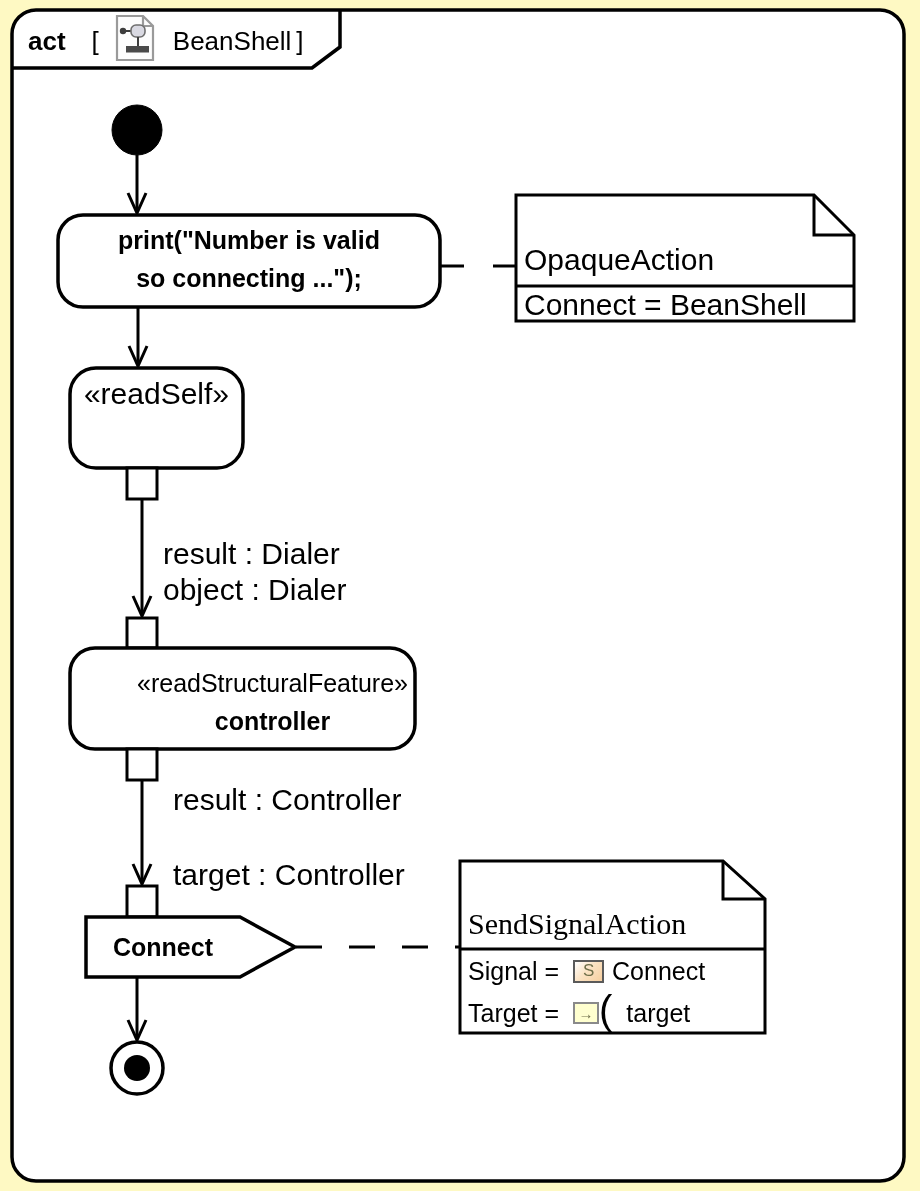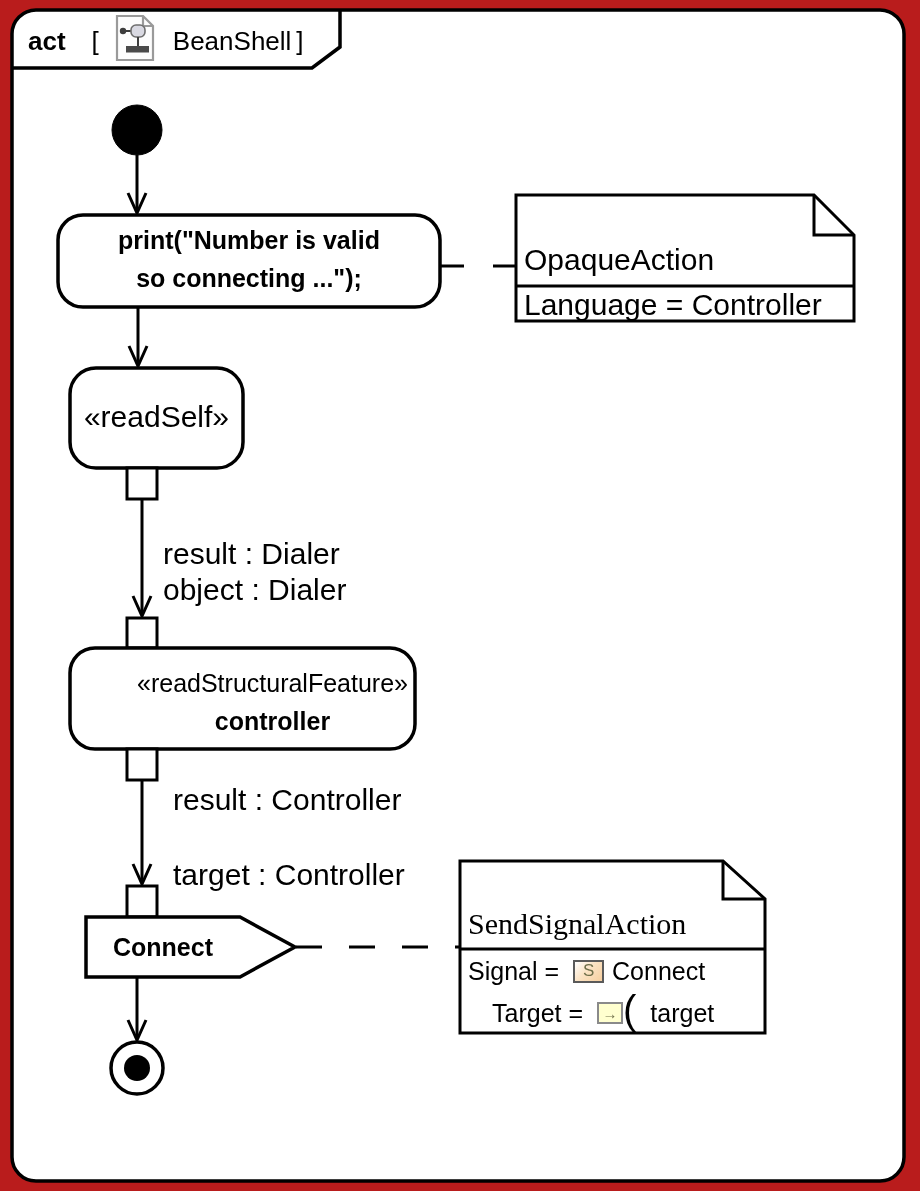--- a/index.html
+++ b/index.html
@@ -1,27 +1,27 @@
 <!DOCTYPE html>
 <html><head>
 <meta charset="utf-8">
 <style>
   html,body { margin:0; padding:0; background:#ffffff; }
   .canvas {
     position:relative;
     width:920px; height:1191px;
-    background:#b91c1c;
+    background:#fef9c3;
     font-family:"Liberation Sans", sans-serif;
     color:#000;
     overflow:hidden;
   }
   svg.lines { position:absolute; left:0; top:0; }
   .txt { position:absolute; white-space:nowrap; line-height:29px; font-size:30px; }
   .bold { font-weight:bold; }
-  .center { text-align:center;margin-top:23px; }
+  .center { text-align:center; }
   .hdr {
     position:absolute; left:28px; top:18px; height:46px;
     display:flex; align-items:center; font-size:26px;
   }
   .hdr .kind { font-weight:bold; margin-right:26px; }
   .hdr .br-open { margin-right:15px; }
   .hdr .dicon { margin-right:17px; }
   .hdr .br-close { margin-left:5px; }
   .action-text { position:absolute; text-align:center; line-height:38px; font-size:25px; }
   .flexrow { position:absolute; display:flex; align-items:center; font-size:25px; }
@@ -133,33 +133,33 @@
   </div>
 
   <div class="txt" style="left:163px; top:503px;margin-top:36px;">result : Dialer</div>
   <div class="txt" style="left:163px; top:575px;">object : Dialer</div>
   <div class="txt" style="left:173px; top:860px;">target : Controller</div>
   <div class="txt" style="left:173px; top:785px;">result : Controller</div>
 
   <div class="flexrow bold" style="left:86px; top:917px; width:154px; height:60px; justify-content:center;">Connect</div>
 
   <div class="txt" style="left:524px; top:245px;">OpaqueAction</div>
-  <div class="txt" style="left:524px; top:290px;">Language = Controller</div>
+  <div class="txt" style="left:524px; top:290px;">Connect = BeanShell</div>
 
   <div class="txt" style="left:468px; top:909px;font-family:Liberation Serif, serif;">SendSignalAction</div>
 
   <div class="flexrow" style="left:468px; top:955px; height:32px;">
     <span>Signal =</span>
     <span class="sig-icon">
       <span>S</span>
     </span>
     <span>Connect</span>
   </div>
 
-  <div class="flexrow" style="left:492px; top:997px; height:32px;">
+  <div class="flexrow" style="left:468px; top:997px; height:32px;">
     <span>Target =</span>
     <span class="tgt-icon">
       <span>→</span>
     </span>
     <span class="big-paren">(</span>
     <span class="tgt-word">target</span>
   </div>
 
 </div>
 

